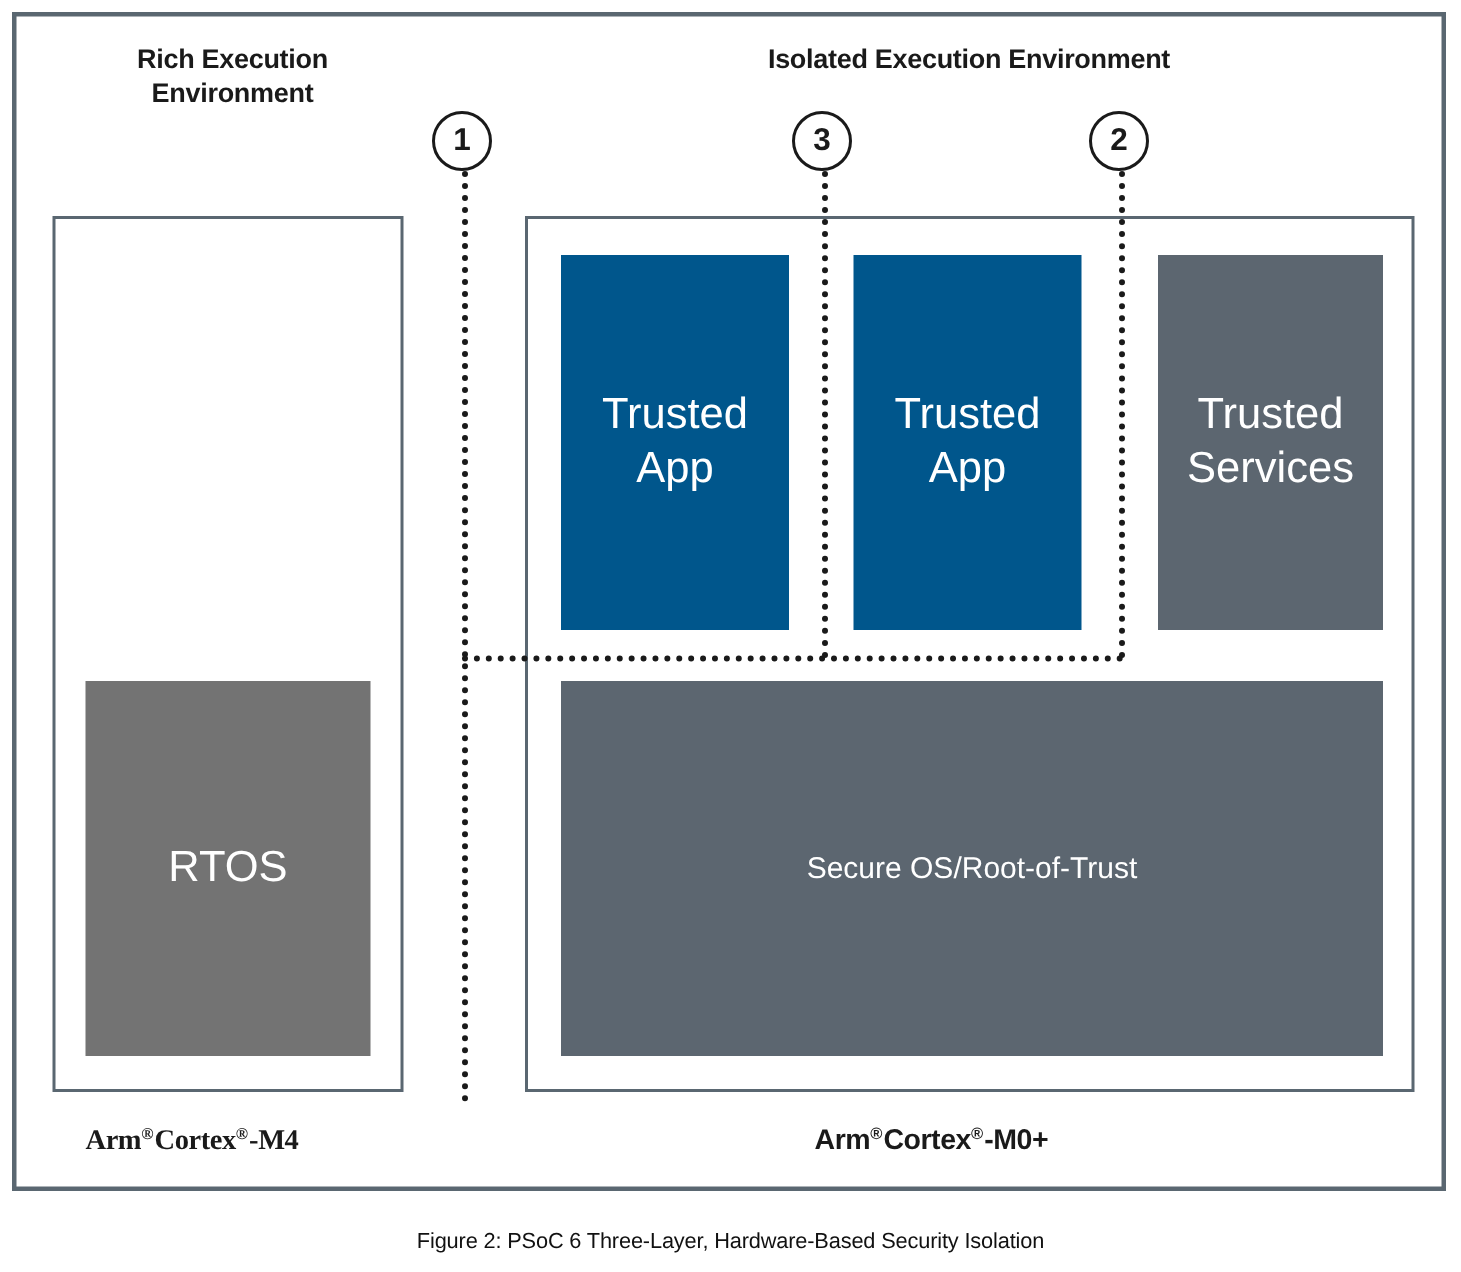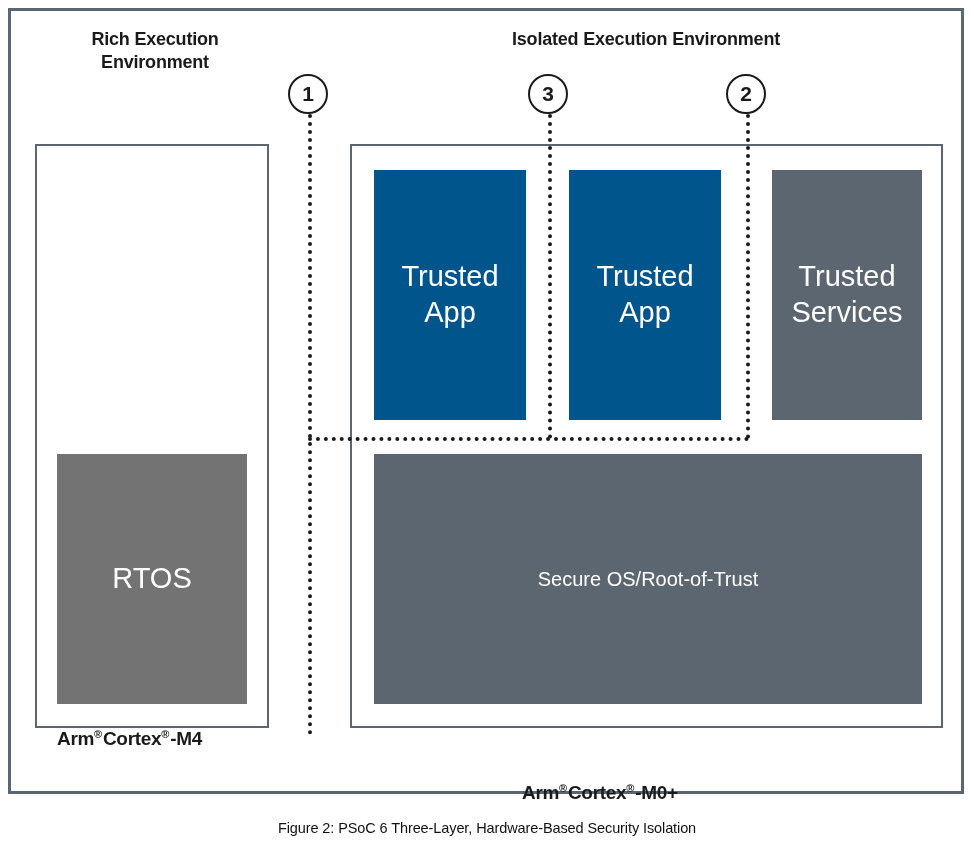--- a/index.html
+++ b/index.html
@@ -138,22 +138,22 @@
     font-size: 19px;
     color: #1a1a1a;
     letter-spacing: -0.3px;
     white-space: nowrap;
   }
   .cpu-label .reg {
     font-size: 11px;
     vertical-align: 7px;
     padding-right: 1px;
   }
-  .cpu-m4  { left: 57px;  top: 728px; }
-  .cpu-m0p { left: 522px; top: 750px; margin-top: 32px; }
+  .cpu-m4  { left: 57px;  top: 750px; font-family: Liberation Serif, serif; }
+  .cpu-m0p { left: 543px; top: 750px; }
 
   
   .figure-caption {
     position: absolute;
     left: 0;
     top: 820px;
     width: 974px;
     text-align: center;
     font-size: 14.5px;
     font-weight: normal;

